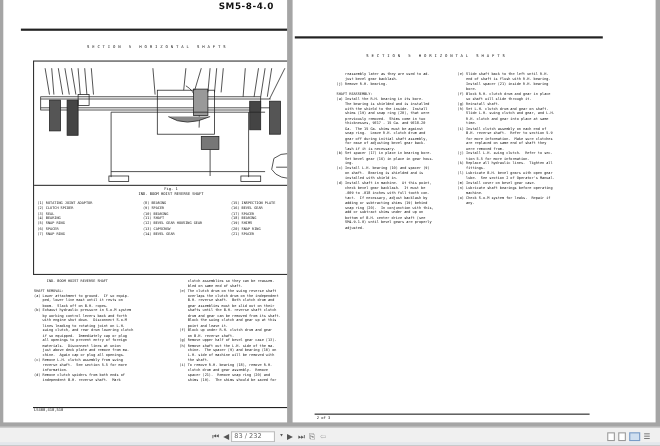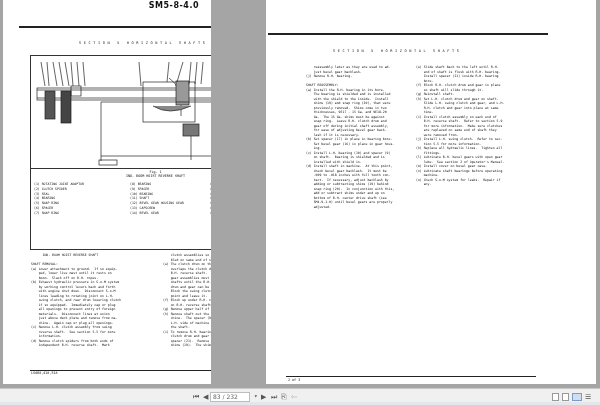--- a/index.html
+++ b/index.html
@@ -1,19 +1,19 @@
 <!DOCTYPE html>
 <html><head>
 <meta charset="utf-8">
 <style>
   * { box-sizing: border-box; margin: 0; padding: 0; }
   html, body { width: 600px; height: 405px; overflow: hidden; background: #9a9a9a; font-family: "DejaVu Sans Mono", monospace; }
   .viewer { position: relative; width: 600px; height: 405px; background: #a5a5a5; }
   .page { position: absolute; top: 0; background: #ffffff; overflow: hidden; color: #111; }
-  .page-left { left: 3px; width: 208px; height: 384px; }
+  .page-left { left: 3px; width: 258px; height: 384px; }
   .page-right { left: 266px; width: 330px; height: 384px; }
   .doc-number { position: absolute; right: 12px; top: 1px; font-family: "DejaVu Sans", sans-serif; font-weight: bold; font-size: 8px; letter-spacing: 0.5px; color: #111; }
   .rule { position: absolute; height: 1.5px; background: #222; }
   .section-title { position: absolute; font-size: 3.6px; letter-spacing: 2.6px; color: #222; white-space: nowrap; }
   .figure-box { position: absolute; left: 27px; top: 55px; width: 251px; height: 195px; border: 1px solid #333; }
   .figure-divider { position: absolute; left: 0; top: 112px; width: 100%; height: 1px; background: #333; }
   .fig-caption { position: absolute; left: 0; width: 100%; text-align: center; font-size: 3.4px; line-height: 4.4px; }
   .legend { position: absolute; left: 3px; top: 133px; width: 245px; font-size: 3.2px; line-height: 4.8px; }
   .legend-col { position: absolute; top: 0; }
   .legend-item { white-space: nowrap; }

